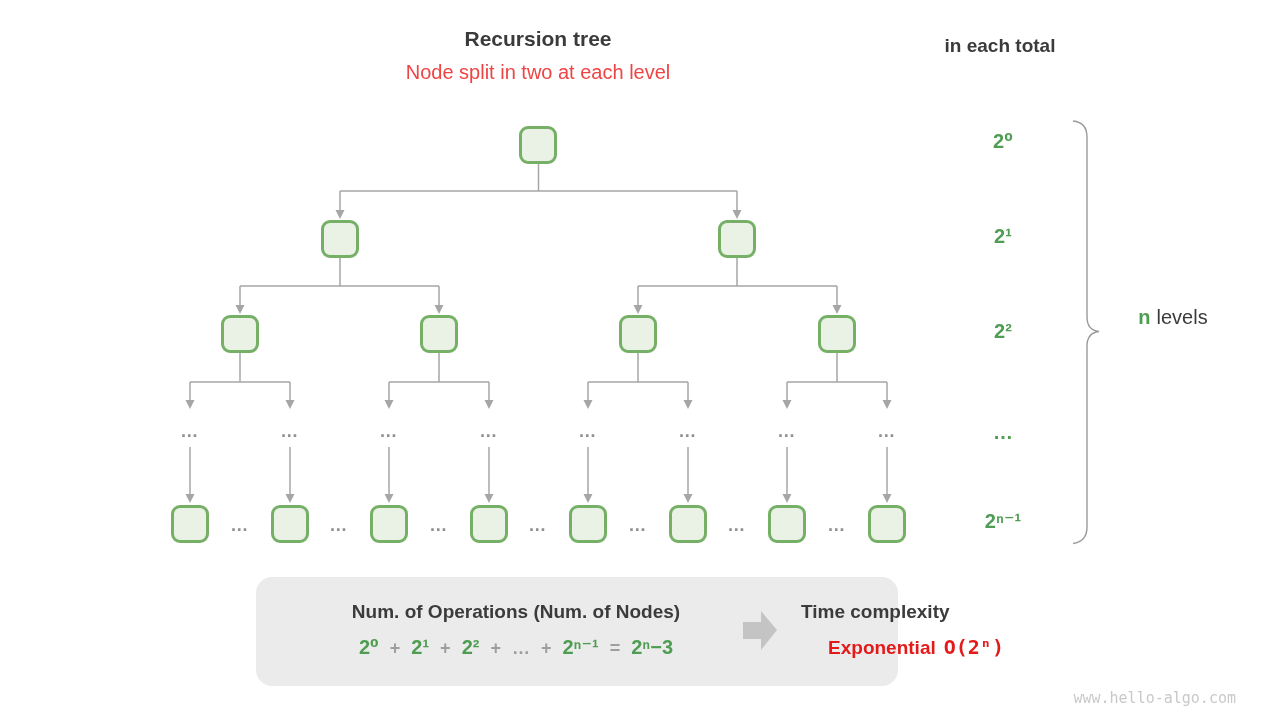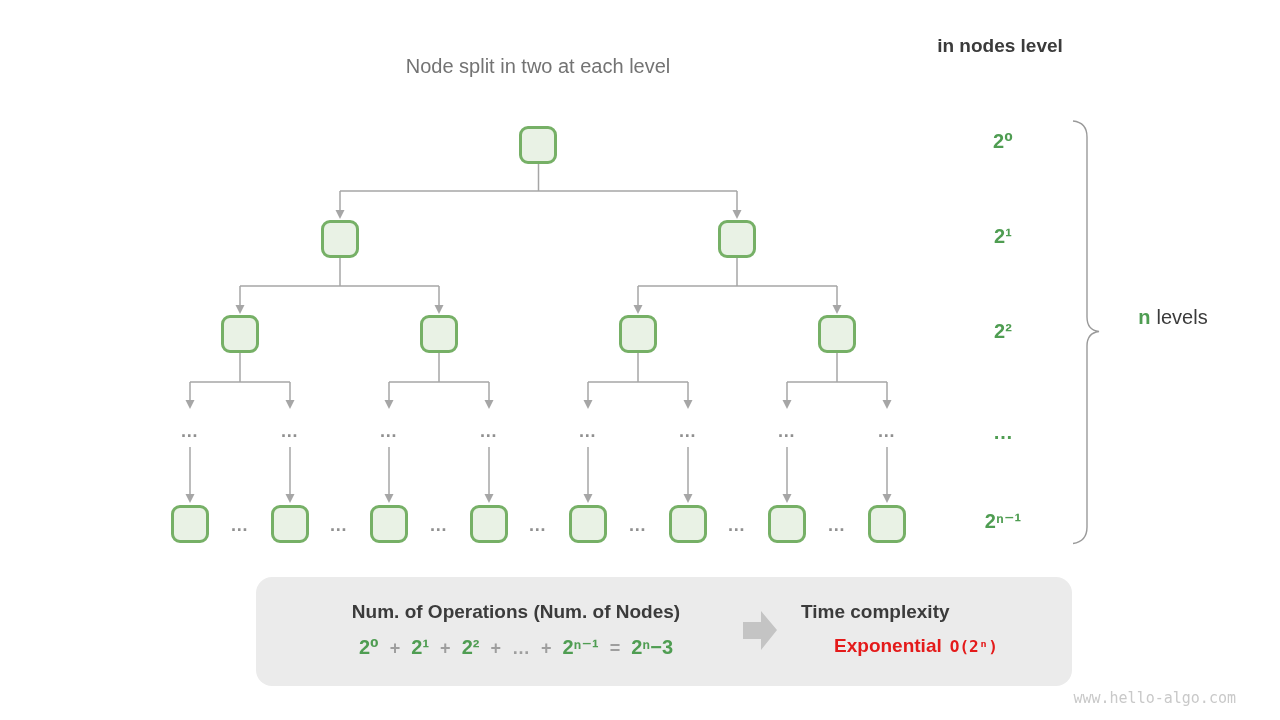--- a/index.html
+++ b/index.html
@@ -3,65 +3,66 @@
 <meta charset="utf-8">
 <style>
   html,body{margin:0;padding:0;background:#ffffff;}
   #canvas{
     position:relative;width:1280px;height:720px;overflow:hidden;background:#ffffff;
     font-family:"Liberation Sans","DejaVu Sans",sans-serif;color:#3b3b3b;
   }
   
   .tree-header{position:absolute;left:338px;top:26px;width:400px;text-align:center;}
   .tree-header .t1{font-size:21px;font-weight:700;line-height:26px;}
-  .tree-header .t2{font-size:20px;font-weight:400;line-height:26px;margin-top:27px;color:#737373;}
+  .tree-header .t2{font-size:20px;font-weight:400;line-height:26px;margin-top:7px;color:#ef4444;}
   .right-header{position:absolute;left:898px;top:31px;width:204px;text-align:center;
     font-size:19px;font-weight:700;line-height:29px;}
   
   .node{position:absolute;width:38px;height:38px;box-sizing:border-box;
     border:3px solid #76b066;border-radius:9px;background:#e9f2e5;}
   .dots{position:absolute;width:30px;text-align:center;font-weight:700;font-size:18px;
     letter-spacing:1.5px;color:#909090;}
   
   #overlay{position:absolute;left:0;top:0;pointer-events:none;}
   
   .lvl{position:absolute;transform:translateX(-50%);left:1003px;height:28px;line-height:28px;
     font-size:20px;font-weight:700;color:#4f9d52;white-space:nowrap;}
   .levels-total{position:absolute;left:1105px;top:303px;width:136px;text-align:center;
     font-size:20px;line-height:29px;color:#3b3b3b;}
   .levels-total .n{color:#4f9d52;font-weight:700;margin-right:6px;}
   
-  .summary{position:absolute;left:256px;top:577px;width:816px;height:109px;
+  .summary{position:absolute;left:256px;top:577px;width:642px;height:109px;
     background:#ebebeb;border-radius:16px;}
   .sum-title{position:absolute;left:30px;top:24px;width:460px;text-align:center;
     font-size:19px;font-weight:700;color:#3b3b3b;}
   .formula{position:absolute;left:30px;top:58px;width:460px;display:flex;
     justify-content:center;align-items:baseline;gap:11px;font-weight:700;font-size:20px;}
   .tok-green{color:#4f9d52;}
   .tok-gray{color:#9e9e9e;font-size:18px;}
   .big-arrow{position:absolute;left:486px;top:33px;}
   .tc-title{position:absolute;left:545px;top:24px;width:230px;text-align:left;
     font-size:19px;font-weight:700;color:#3b3b3b;}
   .tc-value{position:absolute;left:545px;top:58px;width:230px;text-align:center;
     font-size:19px;font-weight:700;color:#e41a1a;white-space:nowrap;}
-  .tc-value .big-o{font-family:"DejaVu Sans Mono","Liberation Mono",monospace;margin-left:8px;font-size:16px;}
+  .tc-value .big-o{font-family:"DejaVu Sans Mono","Liberation Mono",monospace;margin-left:8px;font-size:20px;}
   
   .watermark{position:absolute;right:44px;top:677px;font-family:"DejaVu Sans Mono","Liberation Mono",monospace;
     font-size:15px;color:#c9c9c9;margin-top:12px;}
 </style>
 </head>
 <body>
 
 <div id="canvas">
 
   <div class="tree-header">
+    <div class="t1">Recursion tree</div>
     <div class="t2">Node split in two at each level</div>
   </div>
   <div class="right-header">
-    <div>in nodes level</div>
+    <div>in each total</div>
   </div>
 
   <svg id="overlay" width="1280" height="720" viewBox="0 0 1280 720">
     <g stroke="#a6a6a6" stroke-width="1.5" fill="none">
       <path d="M538.5,164 V191 M340,191 H737 M340,191 V211 M737,191 V211"></path>
       <path d="M340,258 V286 M240,286 H439 M240,286 V306 M439,286 V306"></path>
       <path d="M737,258 V286 M638,286 H837 M638,286 V306 M837,286 V306"></path>
       <path d="M240,353 V382 M190,382 H290 M190,382 V401 M290,382 V401"></path>
       <path d="M439,353 V382 M389,382 H489 M389,382 V401 M489,382 V401"></path>
       <path d="M638,353 V382 M588,382 H688 M588,382 V401 M688,382 V401"></path>

